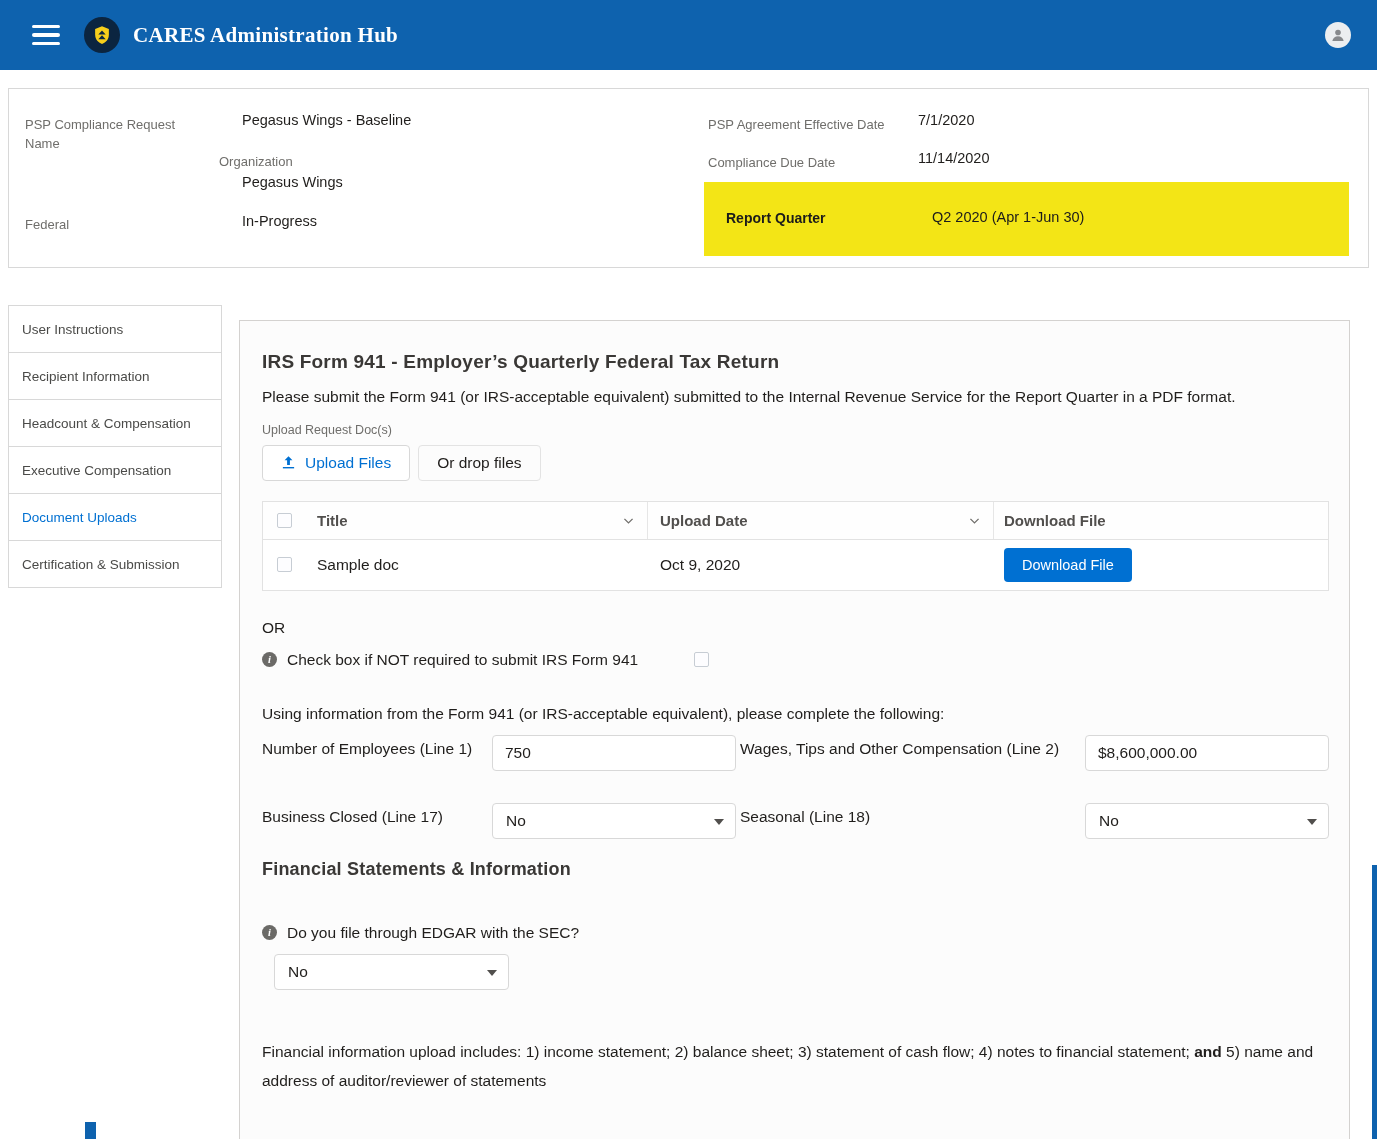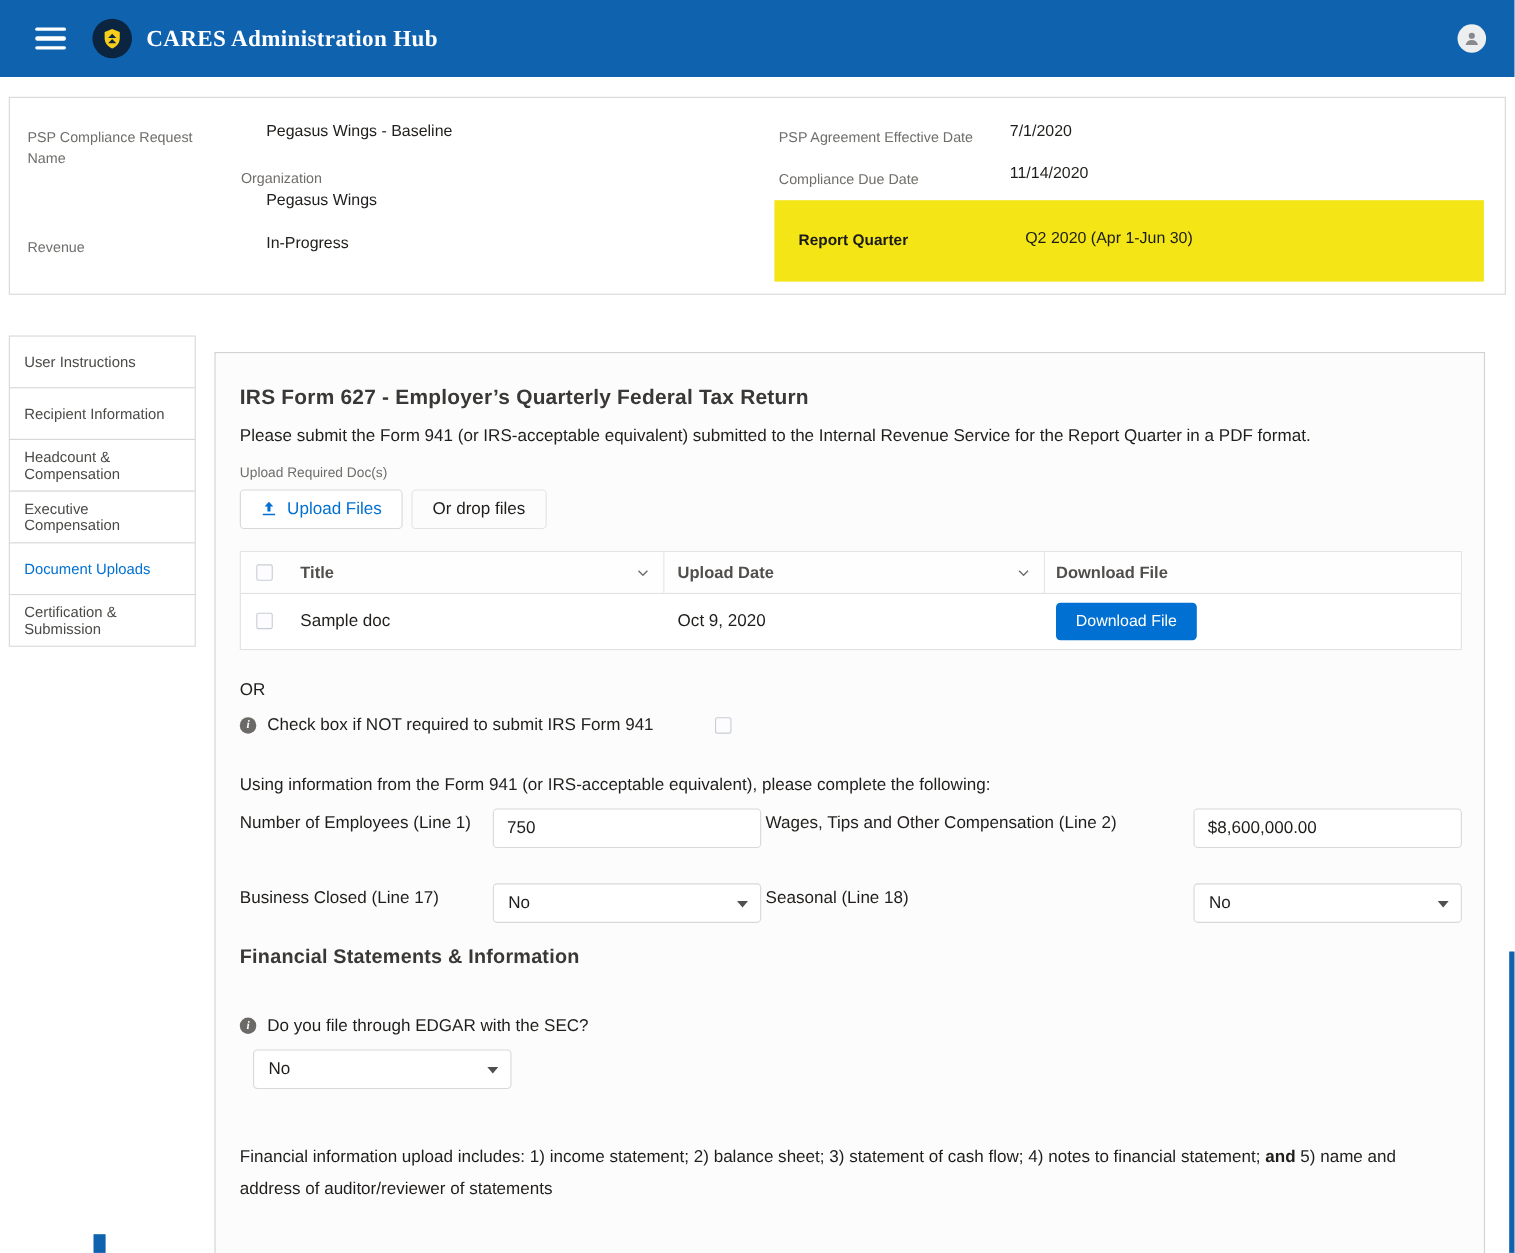--- a/index.html
+++ b/index.html
@@ -36,21 +36,21 @@
   .val-status{left:233px;top:124px}
   .lbl-eff{left:699px;top:27px}
   .val-eff{left:909px;top:23px}
   .lbl-due{left:699px;top:65px}
   .val-due{left:909px;top:61px}
   .quarter-box{position:absolute;left:695px;top:93px;width:645px;height:74px;background:var(--highlight-yellow)}
   .quarter-box .q-lbl{position:absolute;left:22px;top:28px;font-size:14px;font-weight:700;color:#1b1b1b}
   .quarter-box .q-val{position:absolute;left:228px;top:27px;font-size:14.5px;color:#1b1b1b}
   
   .content-row{display:flex;align-items:flex-start;margin:37px 27px 0 8px}
-  .sidebar{width:170px;flex:none}
+  .sidebar{width:214px;flex:none}
   .side-item{height:48px;display:flex;align-items:center;padding:0 13px;border:1px solid var(--border-gray);background:#fff;margin-top:-1px;font-size:13.5px;color:#4a4a48;cursor:pointer}
   .side-item:first-child{margin-top:0}
   .side-item.active{color:var(--accent-blue)}
   .main-panel{flex:1;margin-left:17px;margin-top:15px;border:1px solid #d4d2d0;background:#fcfcfc;padding:24px 20px 80px 22px;min-height:1000px}
   
   .panel-title{font-size:19px;font-weight:700;color:#3a3836;letter-spacing:.2px;margin:6px 0 10px}
   .instructions{font-size:15.5px;line-height:1.8;max-width:1070px}
   .upload-label{font-size:12.5px;color:var(--label-gray);margin-top:12px}
   .upload-row{display:flex;align-items:center;gap:8px;margin-top:8px}
   .upload-btn{display:flex;align-items:center;gap:9px;height:36px;padding:0 18px;border:1px solid var(--border-gray);border-radius:4px;background:#fff;color:var(--accent-blue);font-size:15.5px;font-family:inherit;cursor:pointer}
@@ -115,21 +115,21 @@
       </svg>
     </span>
   </div>
 </header>
 
 <section class="summary-card">
   <div class="s-lbl lbl-request">PSP Compliance Request Name</div>
   <div class="s-val val-request">Pegasus Wings - Baseline</div>
   <div class="s-lbl lbl-org">Organization</div>
   <div class="s-val val-org">Pegasus Wings</div>
-  <div class="s-lbl lbl-status">Revenue</div>
+  <div class="s-lbl lbl-status">Federal</div>
   <div class="s-val val-status">In-Progress</div>
   <div class="s-lbl lbl-eff">PSP Agreement Effective Date</div>
   <div class="s-val val-eff">7/1/2020</div>
   <div class="s-lbl lbl-due">Compliance Due Date</div>
   <div class="s-val val-due">11/14/2020</div>
   <div class="quarter-box">
     <div class="q-lbl">Report Quarter</div>
     <div class="q-val">Q2 2020 (Apr 1-Jun 30)</div>
   </div>
 </section>
@@ -140,24 +140,24 @@
     <div class="side-item">User Instructions</div>
     <div class="side-item">Recipient Information</div>
     <div class="side-item">Headcount &amp; Compensation</div>
     <div class="side-item">Executive Compensation</div>
     <div class="side-item active">Document Uploads</div>
     <div class="side-item">Certification &amp; Submission</div>
   </nav>
 
   <main class="main-panel">
 
-    <h1 class="panel-title">IRS Form 627 - Employer’s Quarterly Federal Tax Return</h1>
+    <h1 class="panel-title">IRS Form 941 - Employer’s Quarterly Federal Tax Return</h1>
     <p class="instructions">Please submit the Form 941 (or IRS-acceptable equivalent) submitted to the Internal Revenue Service for the Report Quarter in a PDF format.</p>
 
-    <div class="upload-label">Upload Required Doc(s)</div>
+    <div class="upload-label">Upload Request Doc(s)</div>
 
     <div class="upload-row">
       <button class="upload-btn">
         <span style="display:flex">
           <svg width="15" height="15" viewBox="0 0 16 16" fill="currentColor" aria-hidden="true">
             <path d="M8 1.2l4.2 4.5H9.5v4.9h-3V5.7H3.8z"></path>
               <path d="M2 12.8h12v1.5H2z"></path>
           </svg>
         </span>
         <span>Upload Files</span>

